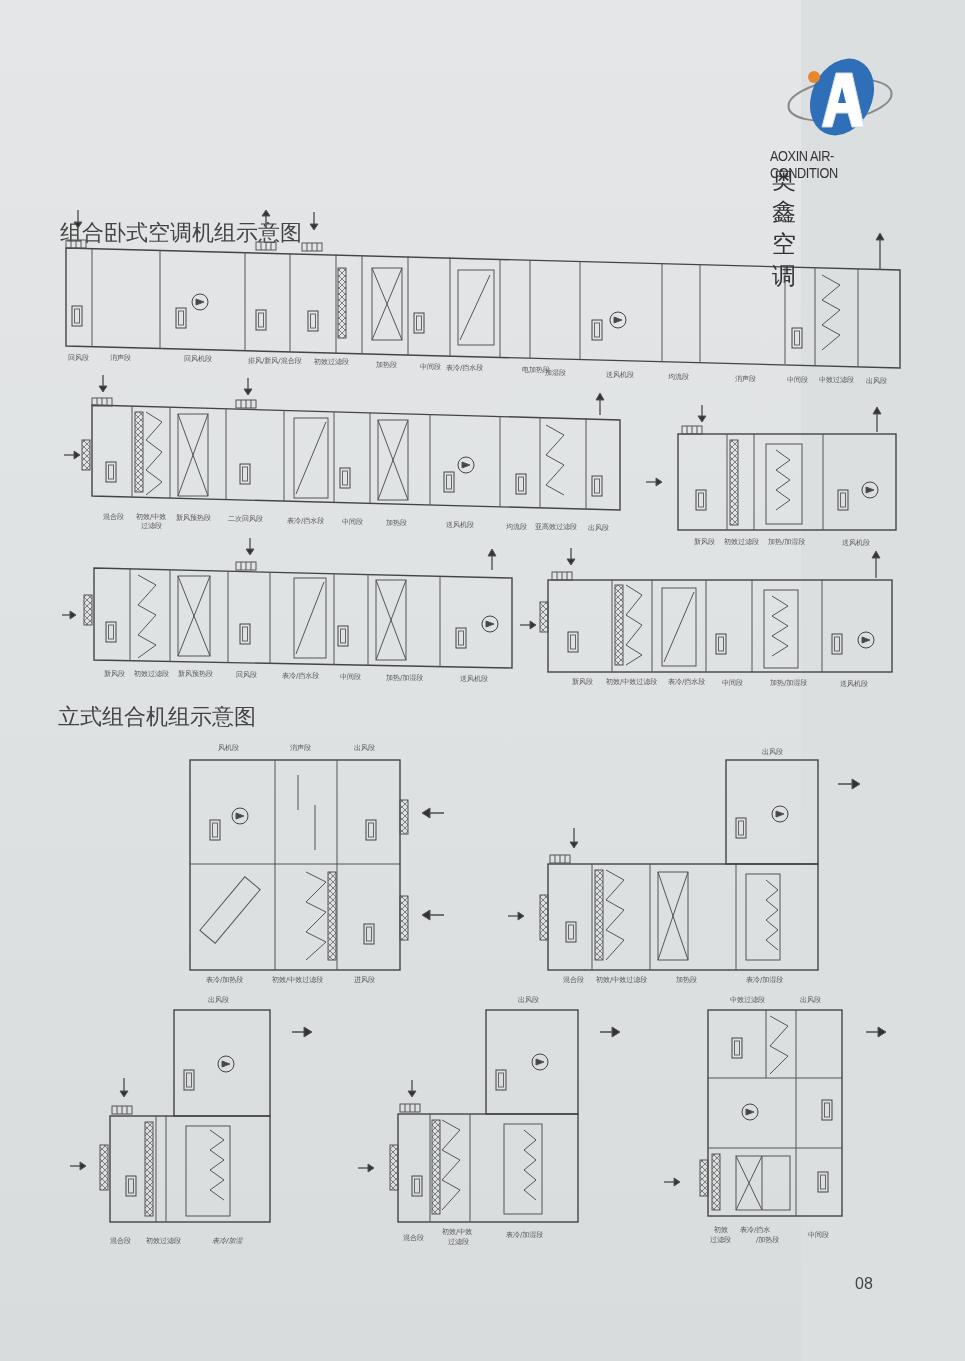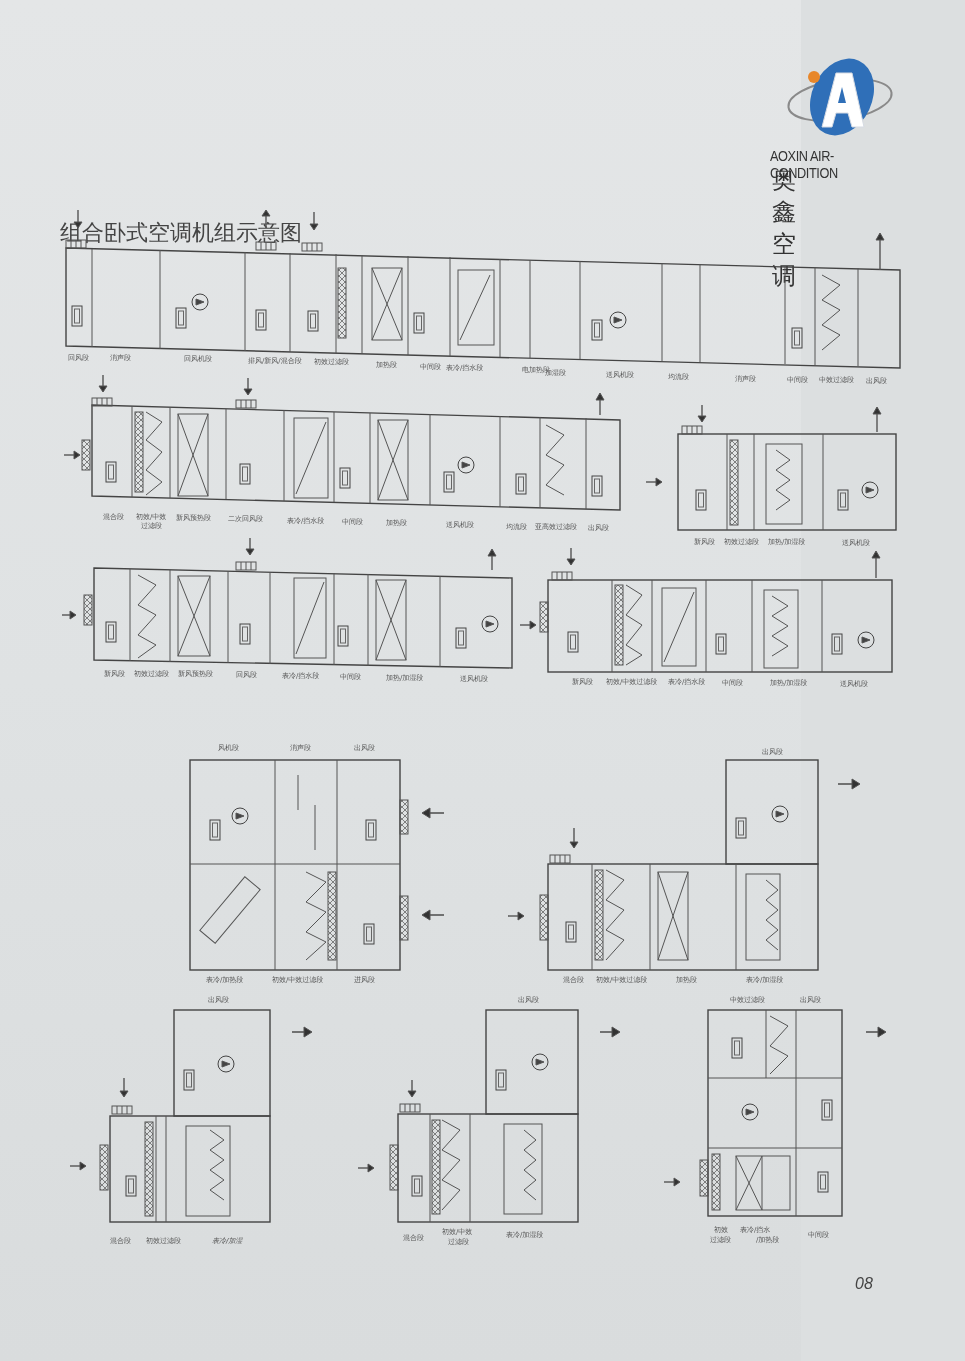--- a/index.html
+++ b/index.html
@@ -4,38 +4,39 @@
 <style>
   html,body{margin:0;padding:0;}
   body{width:965px;height:1361px;background:#dcdfe0;position:relative;overflow:hidden;font-family:"DejaVu Sans",sans-serif;color:#333;}
   .page{position:absolute;left:0;top:0;width:801px;height:1361px;background:linear-gradient(180deg,#e4e6e7 0%,#dfe2e3 50%,#d9dcdd 100%);}
   .logo{position:absolute;left:770px;top:55px;width:140px;height:135px;}
   .logo-en{position:absolute;left:770px;top:147px;font-family:"Liberation Sans",sans-serif;font-size:15px;color:#333;letter-spacing:-0.5px;transform:scaleX(0.85);transform-origin:left;}
   .logo-cn{position:absolute;left:772px;top:164px;font-size:24px;letter-spacing:14px;color:#333;}
   .sec-title{position:absolute;font-size:22px;color:#444;font-family:"DejaVu Sans",sans-serif;}
   .lbl{position:absolute;font-size:7px;color:#555;white-space:nowrap;line-height:9px;text-align:center;}
   svg.dg{position:absolute;left:0;top:0;}
-  .pgnum{position:absolute;left:855px;top:1275px;font-size:16px;font-style:italic;color:#444;font-family:"Liberation Sans",sans-serif;}
+  .pgnum{position:absolute;left:855px;top:1275px;font-size:16px;color:#444;font-family:"Liberation Sans",sans-serif;}
 </style>
 </head>
 <body>
 
 <div class="page">
 
   <svg class="logo" viewBox="0 0 140 135" width="140" height="135">
     <ellipse cx="70" cy="45" rx="52" ry="20" fill="none" stroke="#8a8a8a" stroke-width="2" transform="rotate(-8 70 45)"></ellipse>
     <ellipse cx="72" cy="42" rx="30" ry="40" fill="#2f6fb8" transform="rotate(25 72 42)"></ellipse>
     <circle cx="44" cy="22" r="6" fill="#e8872a"></circle>
     <path d="M52 72 L66 18 L82 18 L94 72 L82 72 L78 58 L66 58 L62 72 Z" fill="#fff" stroke="#d6dbe3" stroke-width="1"></path>
     <path d="M68 48 L72 32 L76 48 Z" fill="#2f6fb8"></path>
   </svg>
   <div class="logo-en">AOXIN AIR-CONDITION</div>
   <div class="logo-cn">奥鑫空调</div>
 
   <div class="sec-title" style="left:60px;top:172px;margin-top:46px;">组合卧式空调机组示意图</div>
+  <div class="sec-title" style="left:58px;top:702px;">立式组合机组示意图</div>
 
   <svg class="dg" width="965" height="1361" fill="none" stroke="#555" stroke-width="1">
     <defs>
       <g id="door">
           <rect x="0" y="0" width="10" height="20" stroke="#444"></rect>
           <rect x="2.5" y="3" width="5" height="14" stroke="#666"></rect>
         </g>
       <g id="fan">
           <circle cx="0" cy="0" r="8" stroke="#444"></circle>
           <path d="M-4 -3 L4 0 L-4 3 Z" fill="#444"></path>

